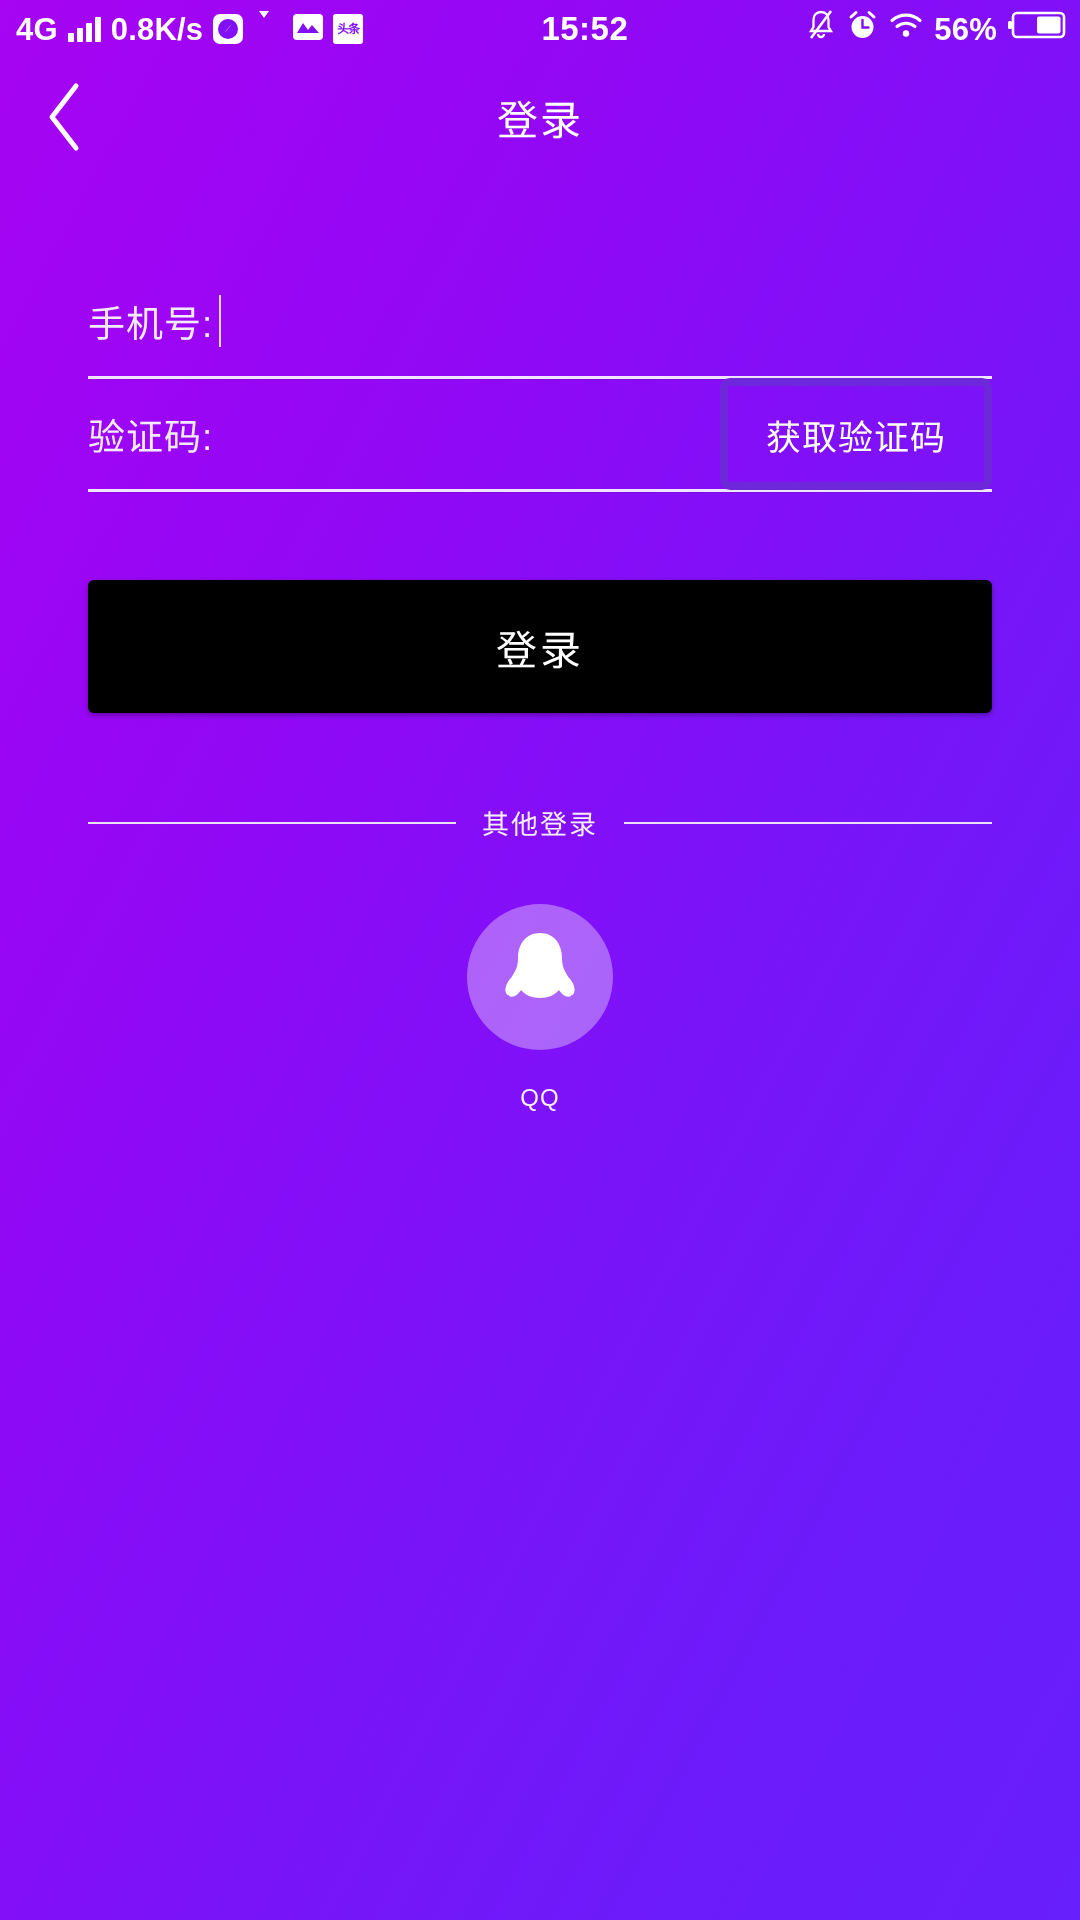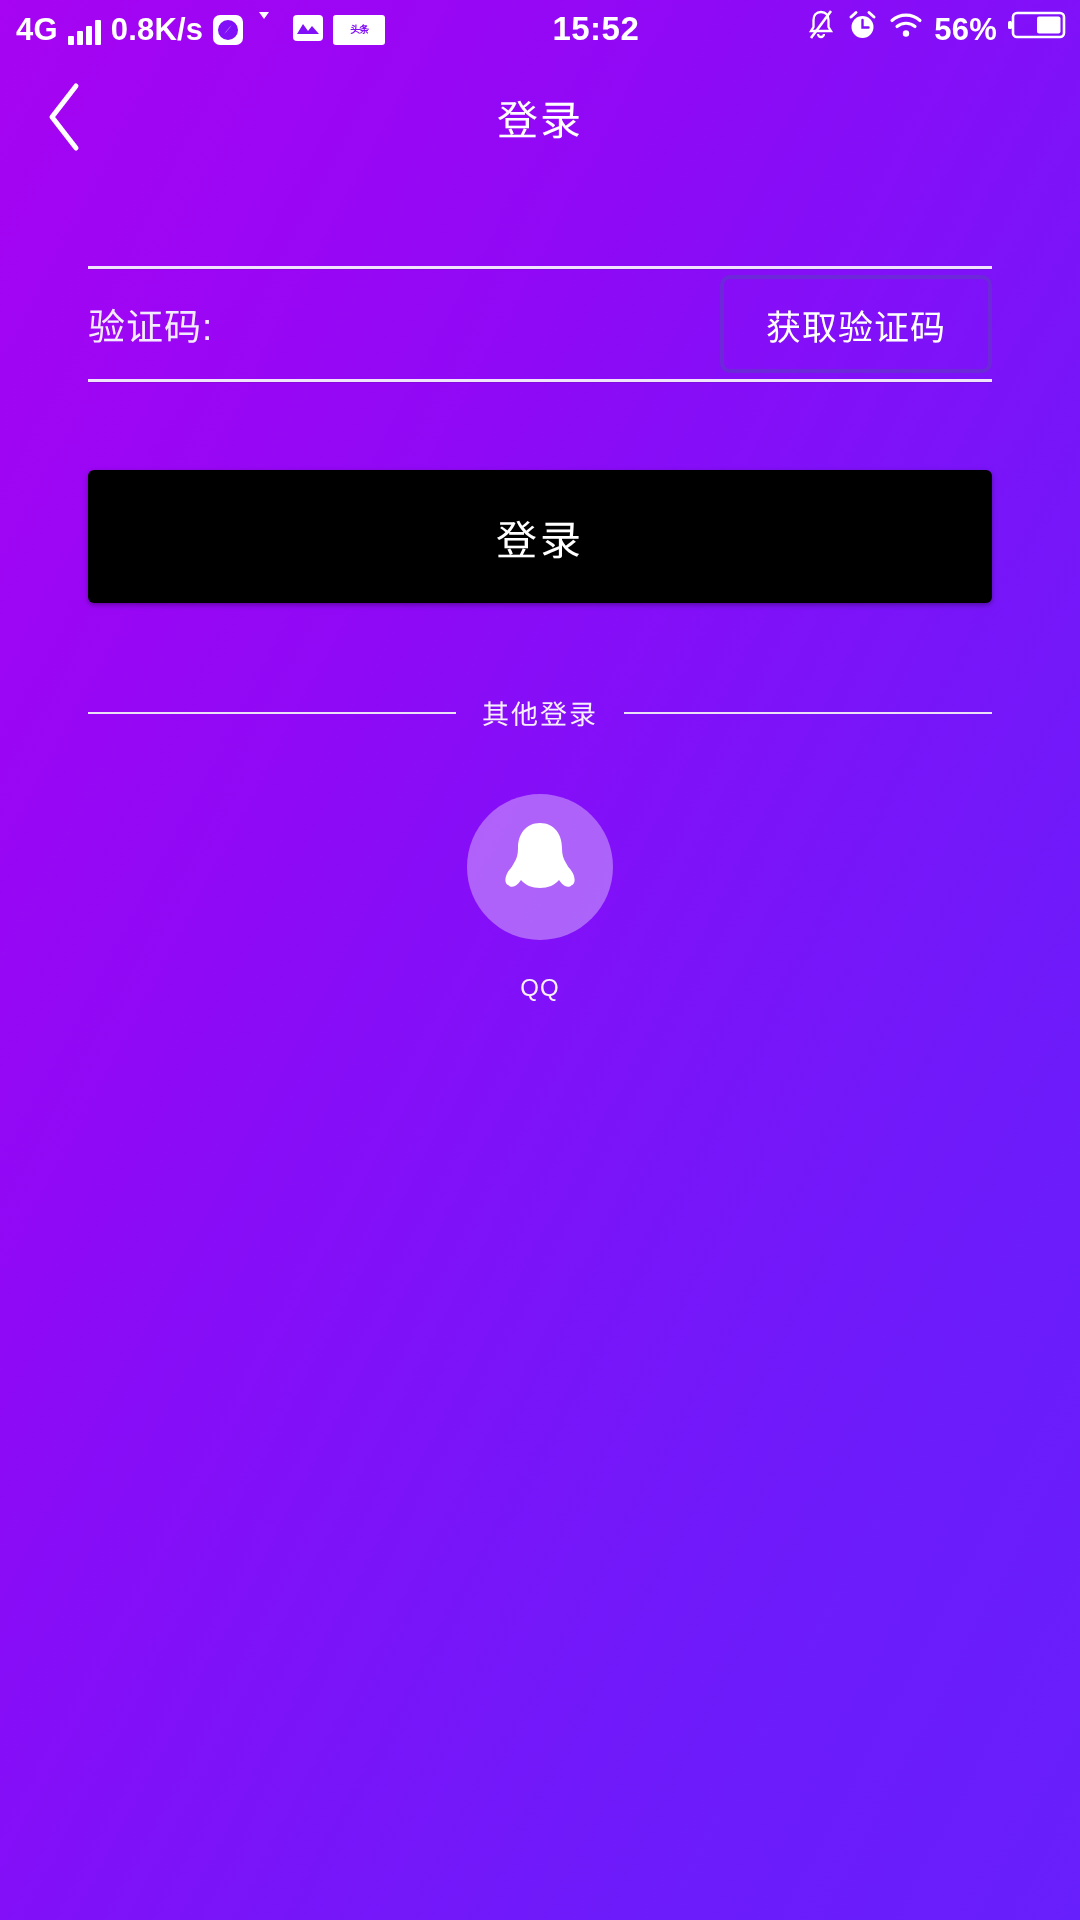--- a/index.html
+++ b/index.html
@@ -16,21 +16,21 @@
   }
 
   
   .statusbar {
     height:58px;
     display:flex; align-items:center;
     padding:0 14px 0 16px;
     font-size:31px;
     letter-spacing:.2px;
   }
-  .sb-left { display:flex; align-items:flex-end; gap:10px; flex:0 0 auto; }
+  .sb-left { display:flex; align-items:center; gap:10px; flex:0 0 auto; }
   .sb-center { flex:1 1 auto; display:flex; justify-content:center; }
   .sb-right { display:flex; align-items:center; gap:11px; flex:0 0 auto; }
   .sb-text { font-size:31px; font-weight:600; line-height:1; color:#fff; }
   .sb-clock { font-size:33px; font-weight:600; letter-spacing:.5px; }
 
   .signal-bars { display:flex; align-items:flex-end; gap:3px; height:26px; }
   .signal-bars i { display:block; width:6px; background:#fff; border-radius:1px; }
   .signal-bars i:nth-child(1){ height:9px; }
   .signal-bars i:nth-child(2){ height:14px; }
   .signal-bars i:nth-child(3){ height:19px; }
@@ -49,22 +49,22 @@
   .ico-bubble:after{
     content:""; position:absolute; bottom:-4px; left:6px;
     border-left:5px solid transparent; border-right:5px solid transparent;
     border-top:7px solid #fff;
   }
   .ico-sq {
     width:30px; height:26px; background:#fff; border-radius:4px;
     display:flex; align-items:center; justify-content:center;
   }
   .ico-toutiao {
-    width:52px; height:30px; background:#fff; border-radius:3px;
-    color:#8110f8; font-size:10px; font-weight:700; line-height:30px; text-align:center;
+    width:30px; height:30px; background:#fff; border-radius:3px;
+    color:#8110f8; font-size:12px; font-weight:700; line-height:30px; text-align:center;
     letter-spacing:-1px;
   }
 
   
   .header {
     height:118px;
     position:relative;
     display:flex; align-items:center; justify-content:center;
   }
   .back-btn {
@@ -101,28 +101,28 @@
     animation:none;
   }
   .field-underline {
     height:3px;
     background:#efe4f9;
     width:100%;
     box-shadow:0 1px 0 rgba(0,0,0,.08);
   }
   .code-row { justify-content:space-between; }
   .code-btn {
-    border:4px solid #6d28d9;
+    border:8px solid #6d28d9;
     border-radius:10px;
     background:transparent;
     color:#fff;
     font-size:35px;
     font-family:inherit;
     padding:0 30px;
-    height:98px;
+    height:112px;
     min-width:272px;
     letter-spacing:1px;
     cursor:pointer;
   }
 
   .spacer-a { height:88px; }
 
   .login-btn {
     display:block;
     width:100%;
@@ -240,20 +240,26 @@
       <svg width="46" height="72" viewBox="0 0 46 72">
           <path d="M34 5 L10 36 L34 67" fill="none" stroke="#ffffff" stroke-width="5" stroke-linecap="round" stroke-linejoin="round"></path>
         </svg>
     </span>
   </div>
   <div class="page-title">登录</div>
 </div>
 
 <div class="form">
 
+  <div class="field-row">
+    <span class="field-label">手机号:</span>
+    <span class="field-input">
+      <span class="caret"></span>
+    </span>
+  </div>
   <div class="field-underline"></div>
 
   <div class="field-row code-row">
     <span class="field-label">验证码:</span>
     <button class="code-btn">获取验证码</button>
   </div>
   <div class="field-underline"></div>
 
   <div class="spacer-a"></div>
 

